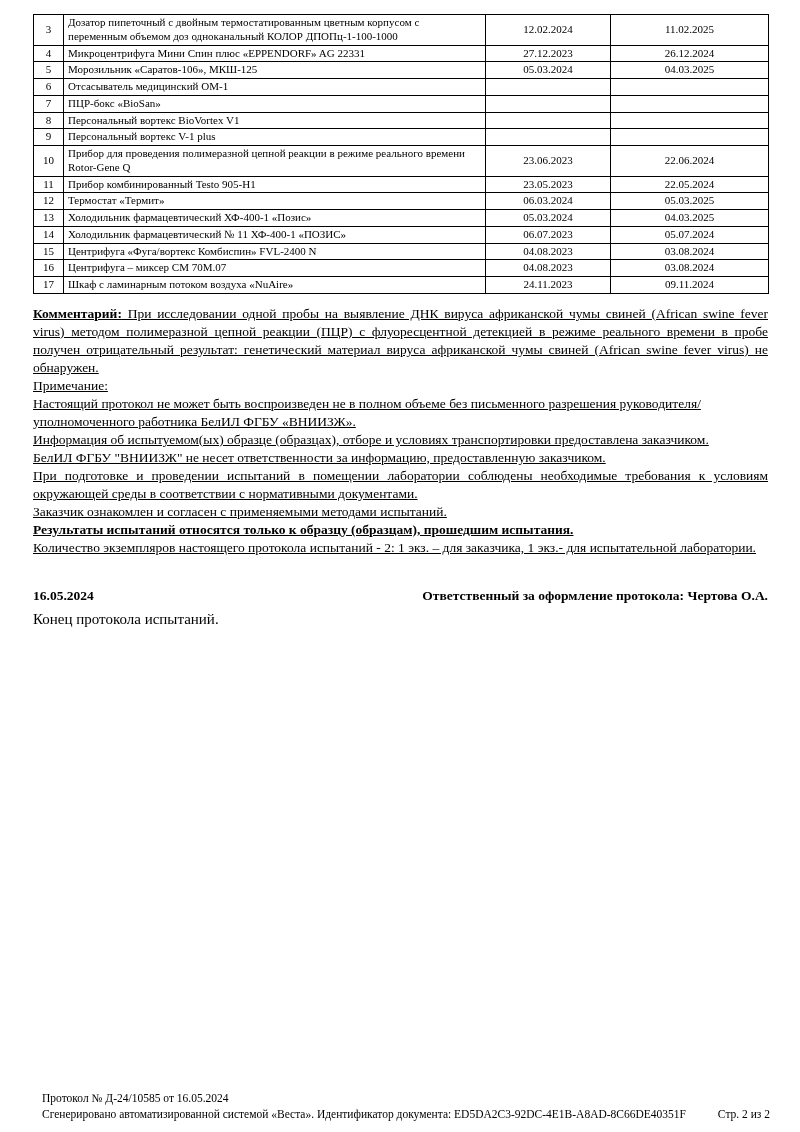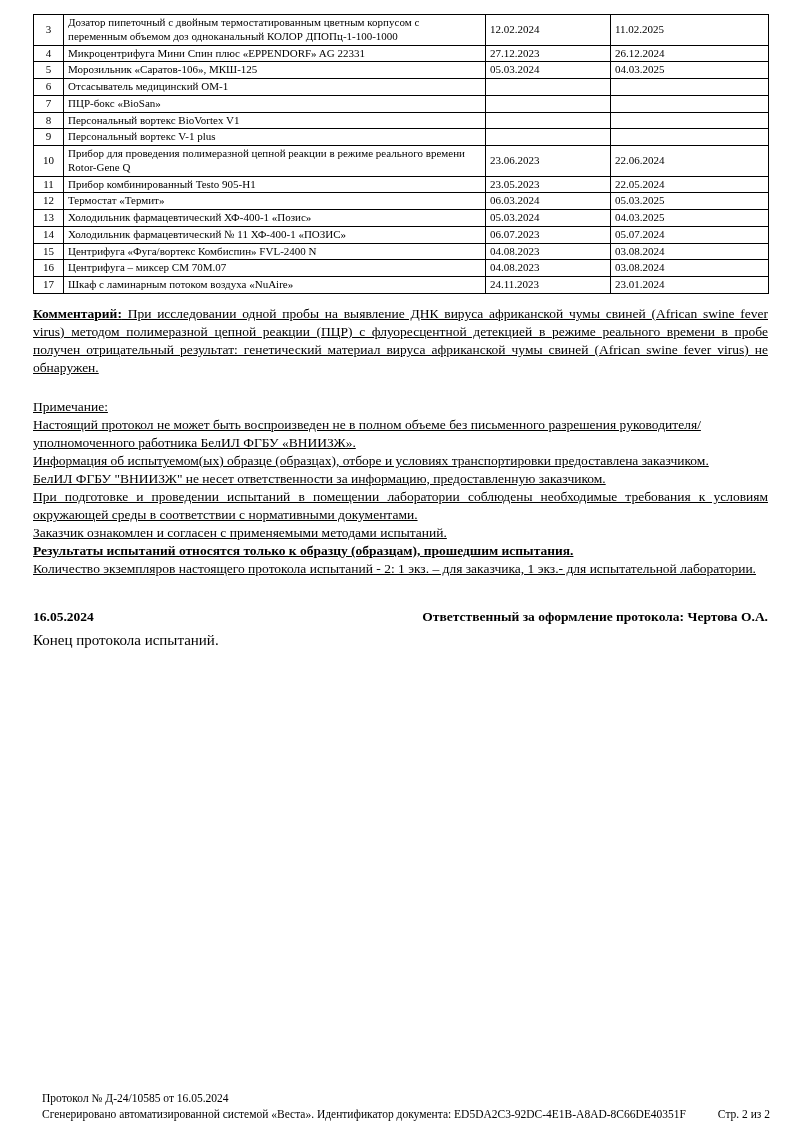--- a/index.html
+++ b/index.html
@@ -22,33 +22,33 @@
   table.equipment td {
     border: 1px solid #000000;
     padding: 1px 4px;
     font-size: 11px;
     line-height: 1.25;
     vertical-align: middle;
     overflow: hidden;
   }
   td.cell-num { text-align: center; padding: 1px 1px; }
   td.cell-name { text-align: left; font-size: 10.5px; }
-  td.cell-date { text-align: left; font-size: 11px; }
+  td.cell-date { text-align: center; font-size: 11px; }
 
   .body-text {
     font-size: 13.5px;
     line-height: 18px;
     margin: 0;
     text-decoration: underline;
   }
   .justify { text-align: justify; }
   .bold { font-weight: bold; }
 
   .comment-block { margin-top: 11px; }
-  .notes-heading { margin-top: 21px; }
+  .notes-heading { }
 
   .signature-row {
     margin-top: 30px;
     display: flex;
     justify-content: space-between;
     font-size: 13.5px;
     line-height: 18px;
     font-weight: bold;
   }
   .end-line {
@@ -165,21 +165,21 @@
         <tr>
           <td class="cell-num">16</td>
           <td class="cell-name">Центрифуга – миксер СМ 70М.07</td>
           <td class="cell-date">04.08.2023</td>
           <td class="cell-date">03.08.2024</td>
         </tr>
         <tr>
           <td class="cell-num">17</td>
           <td class="cell-name">Шкаф с ламинарным потоком воздуха «NuAire»</td>
           <td class="cell-date">24.11.2023</td>
-          <td class="cell-date">23.01.2024</td>
+          <td class="cell-date">09.11.2024</td>
         </tr>
       </tbody>
   </table>
 
   <p class="body-text justify comment-block"><span class="bold">Комментарий:</span><span> При исследовании одной пробы на выявление ДНК вируса африканской чумы свиней (African swine fever virus) методом полимеразной цепной реакции (ПЦР) с флуоресцентной детекцией в режиме реального времени в пробе получен отрицательный результат: генетический материал вируса африканской чумы свиней (African swine fever virus) не обнаружен.</span></p>
 
   <p class="body-text notes-heading">Примечание:</p>
 
   <div>
       <p class="body-text note">Настоящий протокол не может быть воспроизведен не в полном объеме без письменного разрешения руководителя/уполномоченного работника БелИЛ ФГБУ «ВНИИЗЖ».</p>

